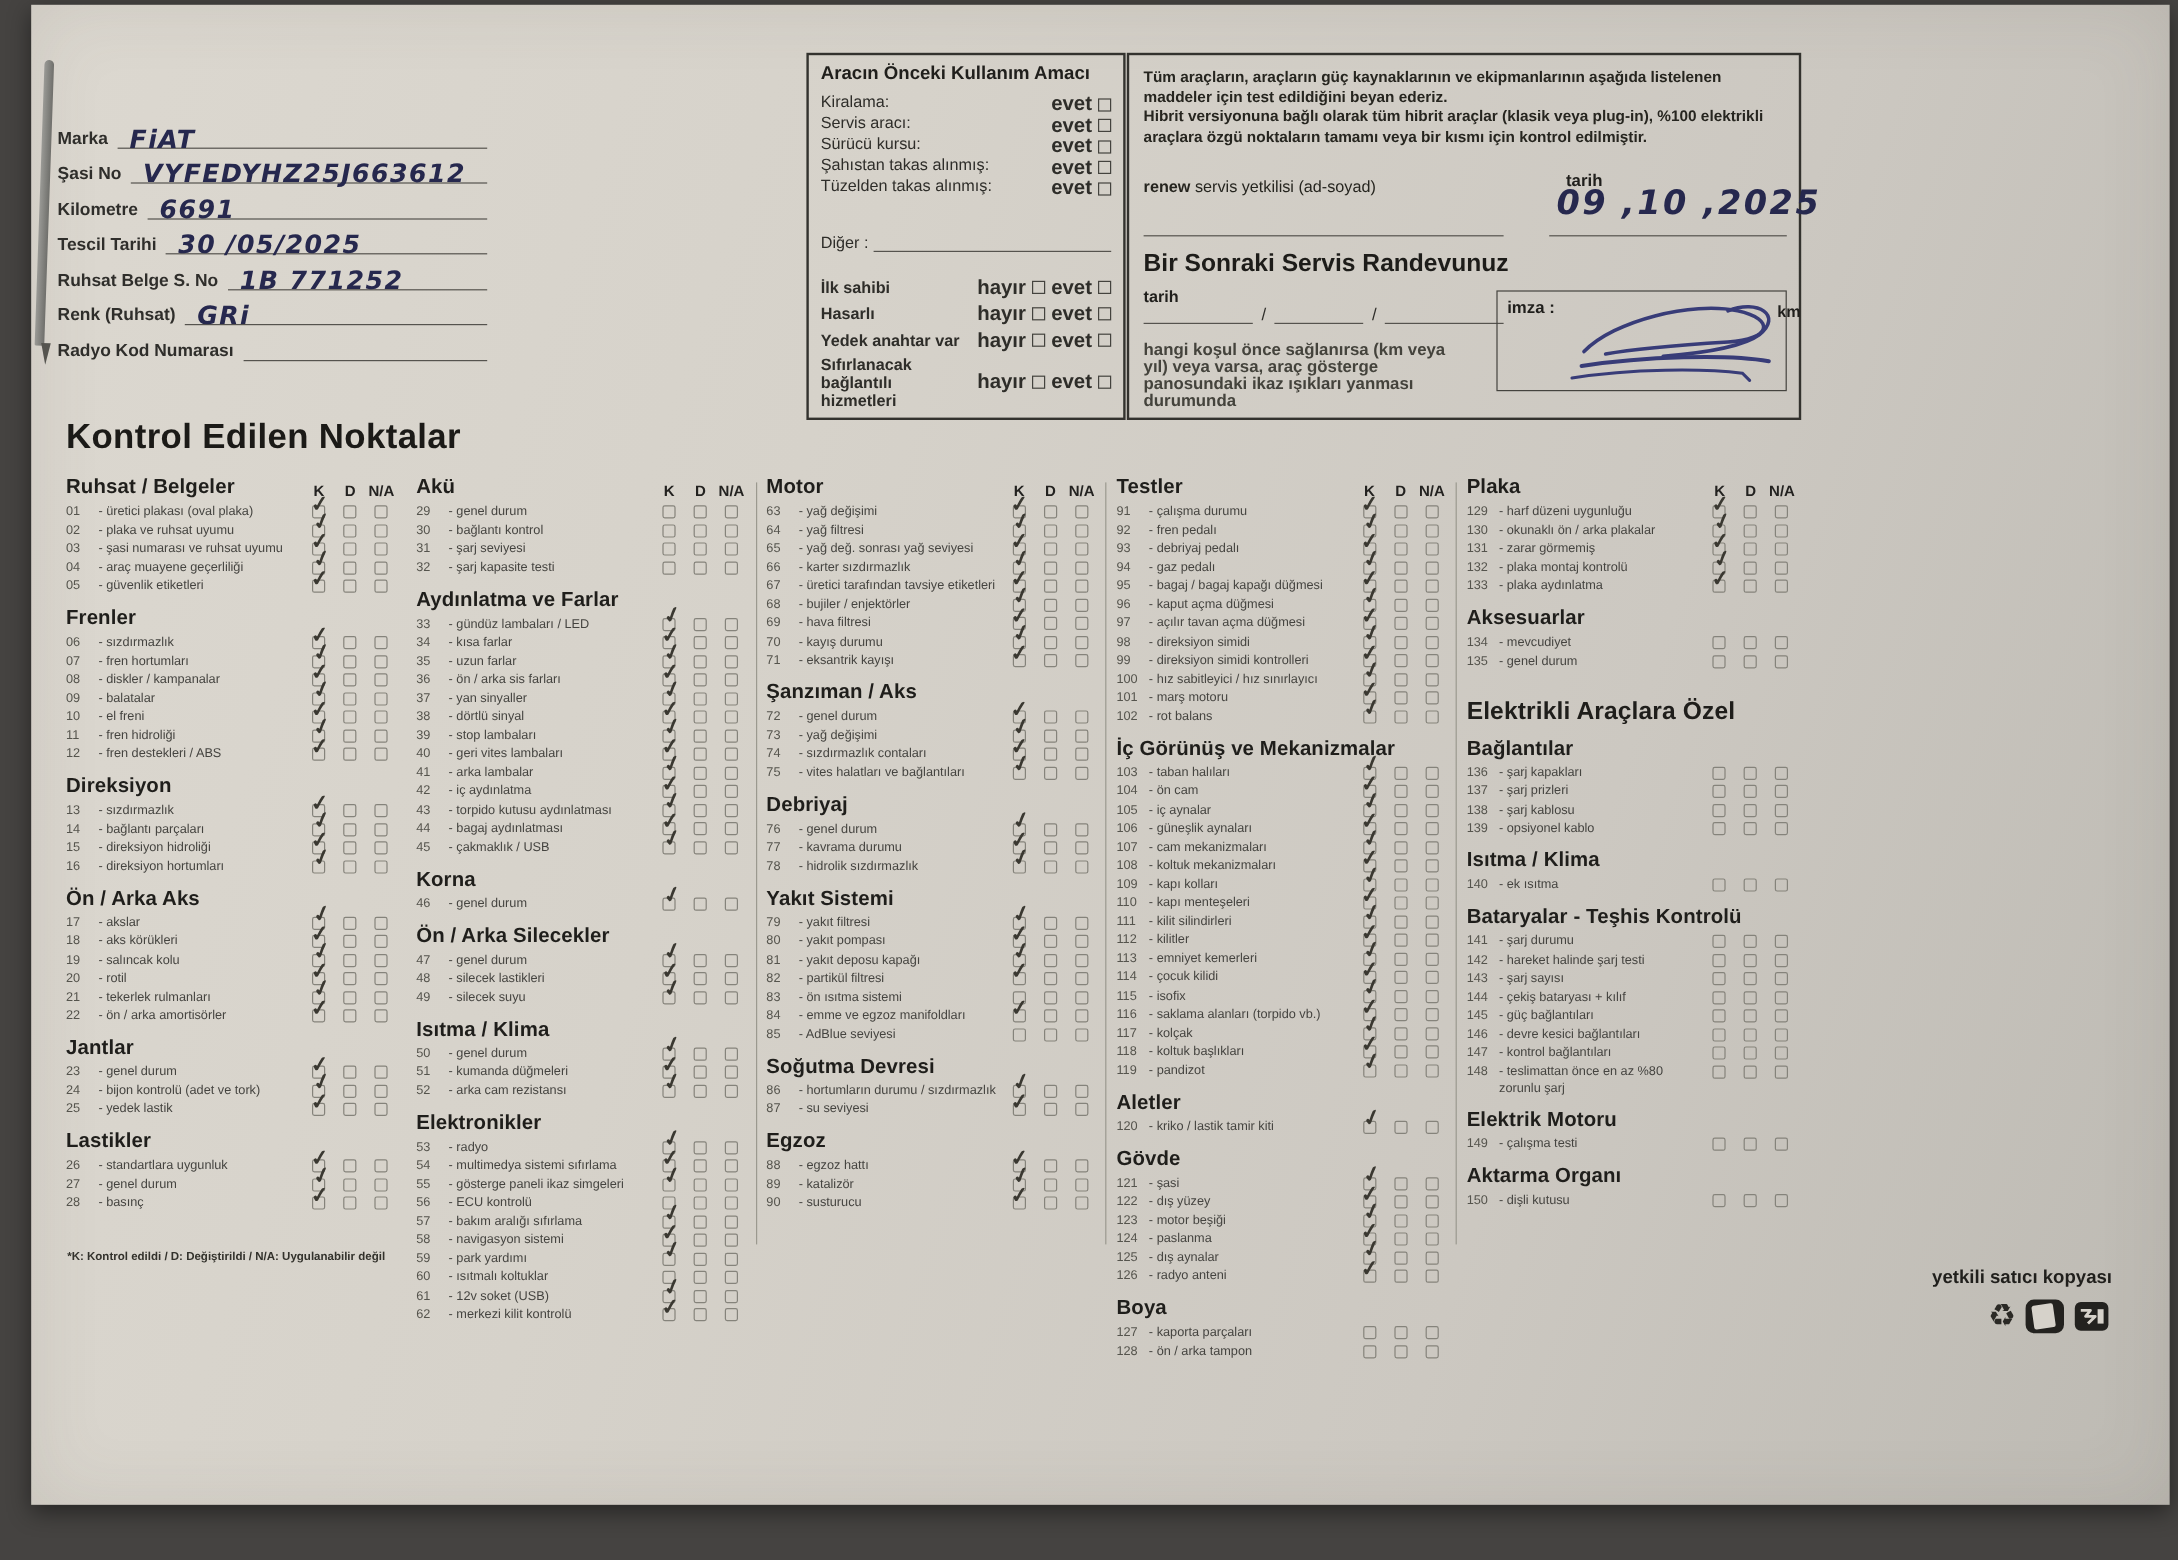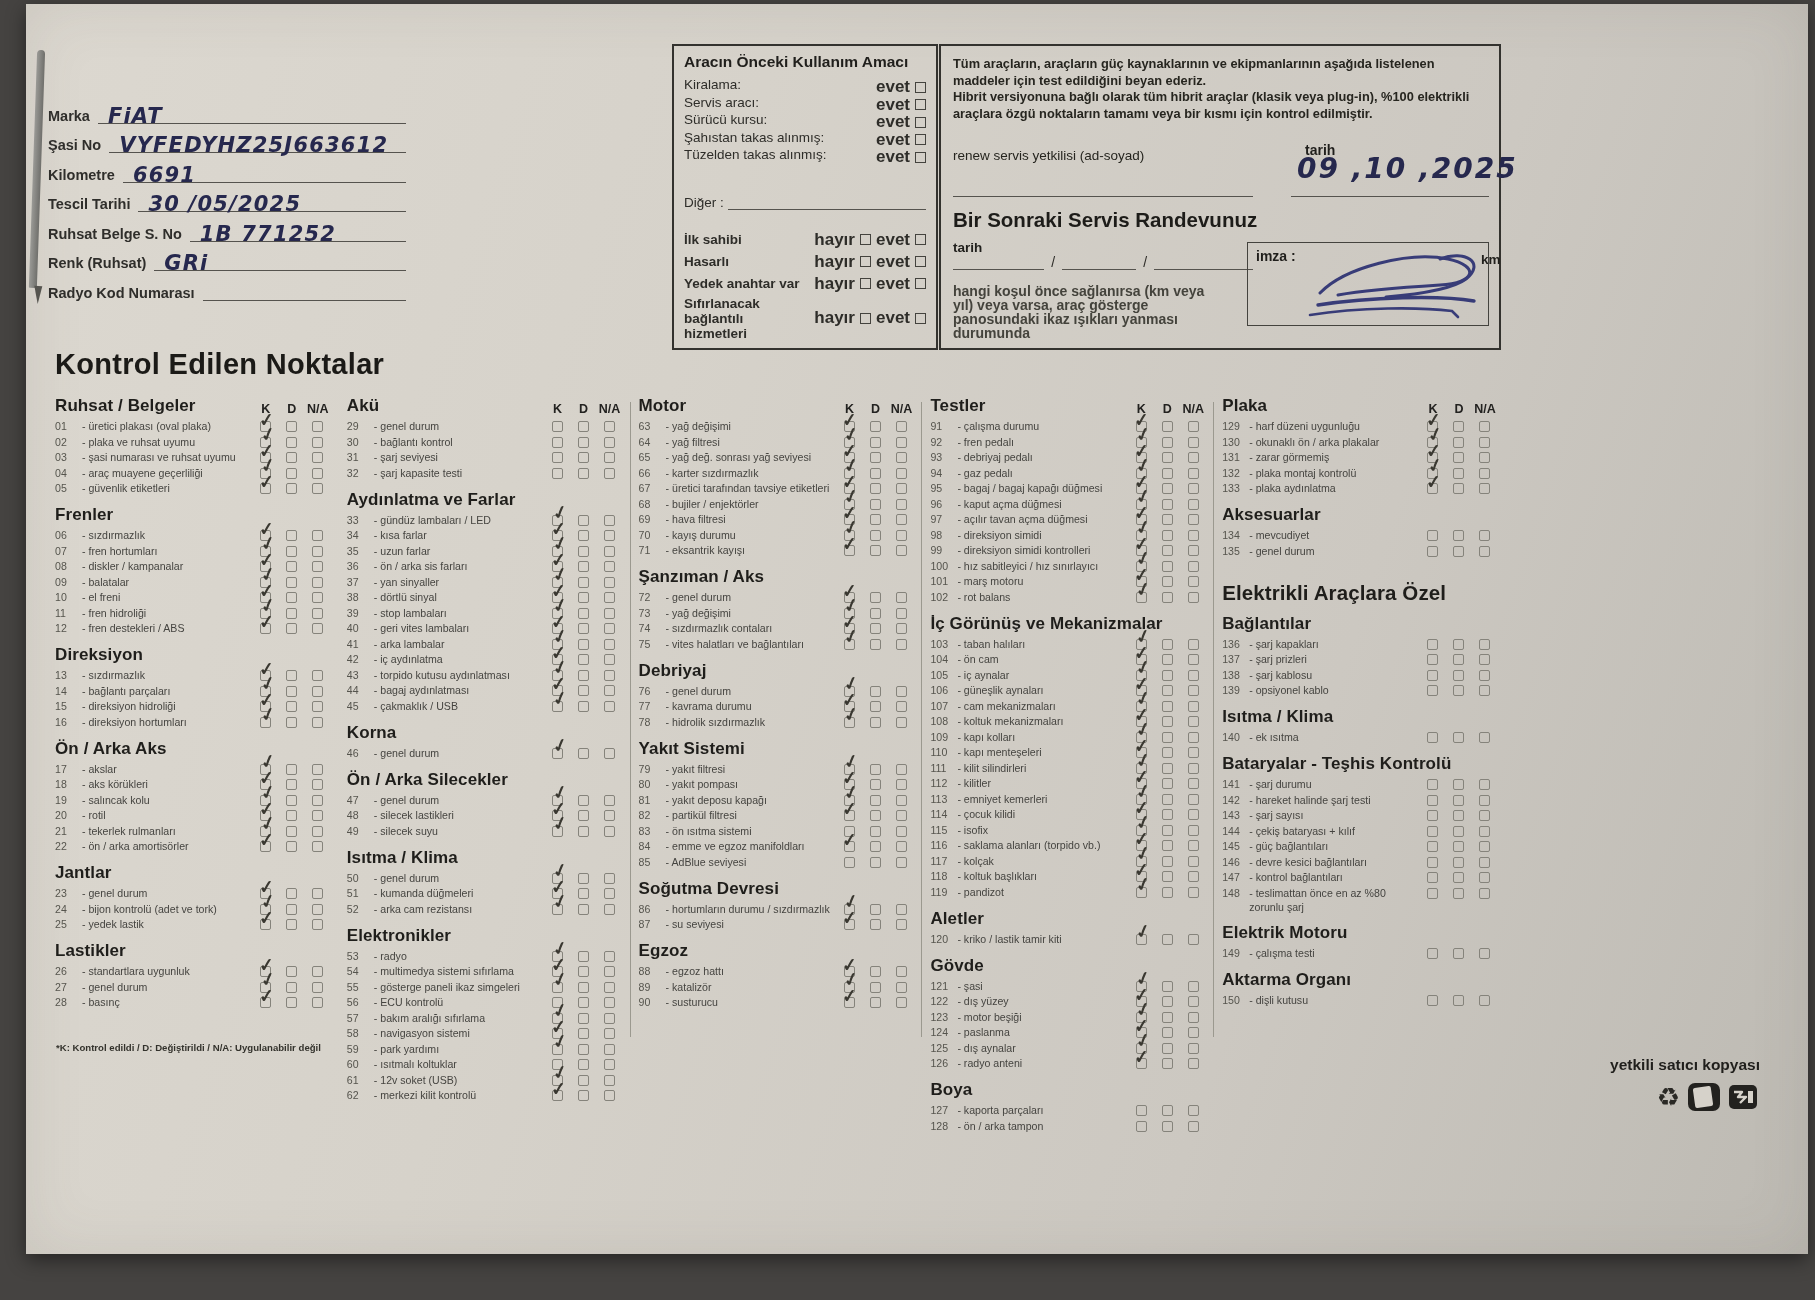--- a/index.html
+++ b/index.html
@@ -35,21 +35,21 @@
   .diger{display:flex;align-items:flex-end;margin-top:30px;font-size:13.5px;color:#2e2d29;}
   .diger .dline{flex:1;border-bottom:1.3px solid #55534e;height:14px;margin-left:4px;}
   .urows2{margin-top:20px;}
   .urow2{height:auto;min-height:17.5px;margin-top:2px;align-items:center;}
   .ulab2{font-weight:700;max-width:122px;line-height:15px;}
   .uright2{white-space:nowrap;font-weight:700;}
   
   .dbox{position:absolute;left:913px;top:40px;width:562px;height:306px;border:2px solid #33322e;padding:10px 12px;font-size:12.8px;}
   .dpar{font-size:12.8px;line-height:16.5px;color:#26251f;font-weight:600;width:530px;}
   .officer{position:absolute;left:12px;top:102px;font-size:13.5px;color:#26251f;}
-  .officer b{font-weight:400;}
+  .officer b{font-weight:700;}
   .tarih1{position:absolute;left:364px;top:96px;font-weight:700;font-size:14px;color:#201f1c;}
   .datehand{position:absolute;left:356px;top:106px;font-size:28px;letter-spacing:2px;}
   .adline{position:absolute;left:12px;top:150px;width:300px;border-bottom:1.4px solid #55534e;}
   .dateline{position:absolute;left:350px;top:150px;width:198px;border-bottom:1.4px solid #55534e;}
   .bstitle{position:absolute;left:12px;top:162px;font-size:20.5px;font-weight:700;color:#1d1c19;}
   .tarih2{position:absolute;left:12px;top:194px;font-weight:700;font-size:13.5px;color:#201f1c;}
   .kmlab{position:absolute;left:540px;top:206px;font-weight:700;font-size:13.5px;color:#201f1c;}
   .slashrow{position:absolute;left:12px;top:208px;width:300px;display:flex;align-items:flex-end;gap:7px;font-size:14px;color:#2e2d29;}
   .slashrow .seg{border-bottom:1.3px solid #55534e;height:16px;}
   .s1{width:96px;} .s2{width:78px;} .s3{width:104px;}

